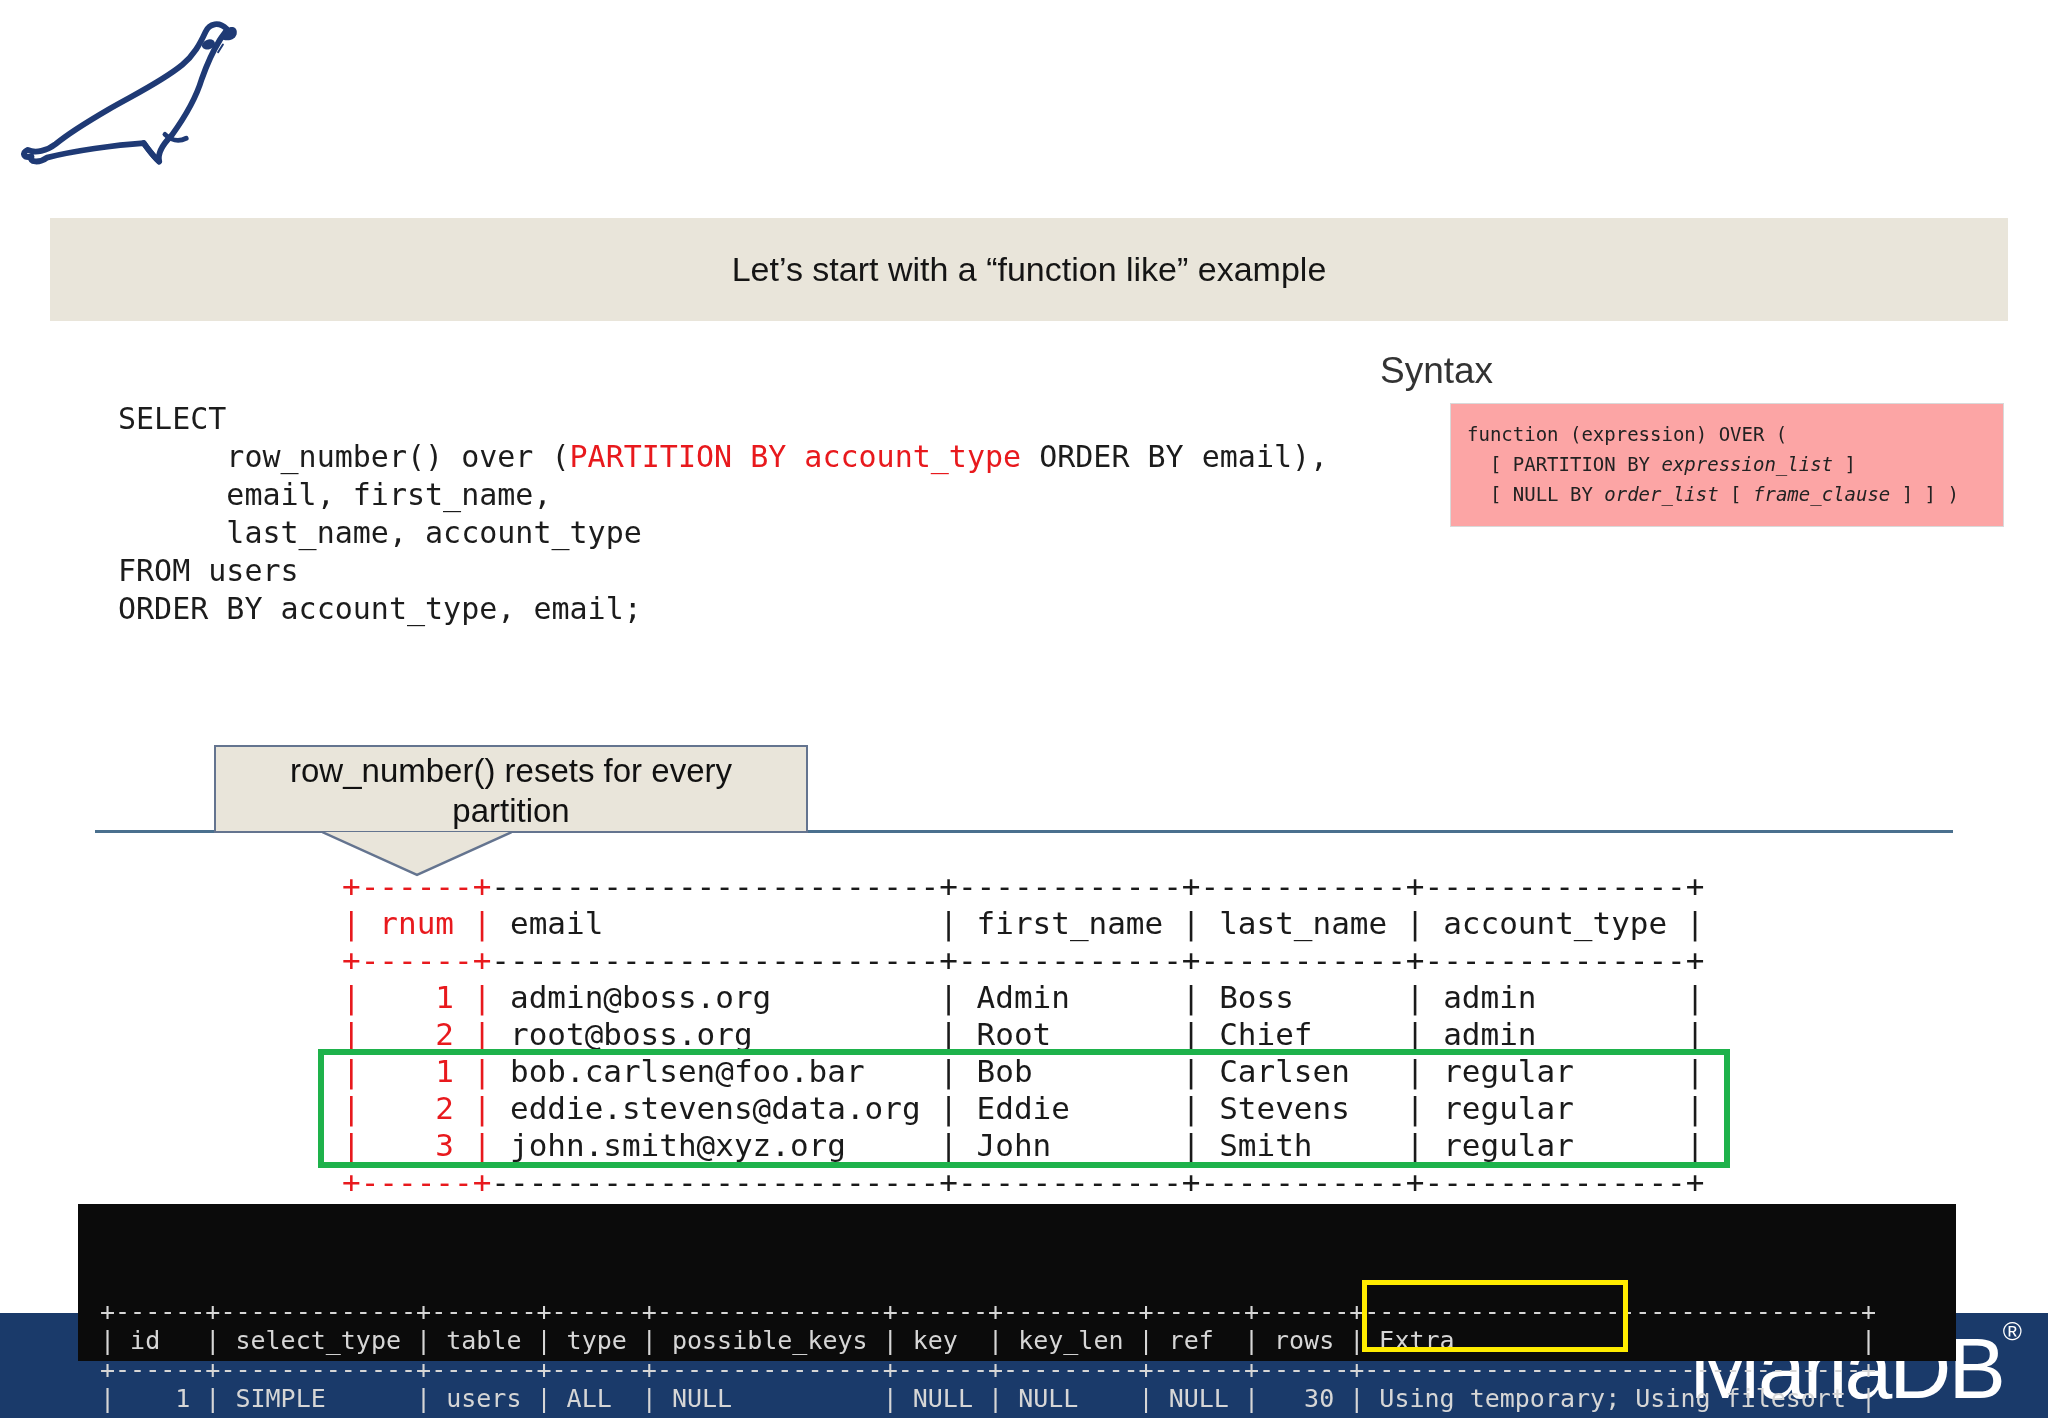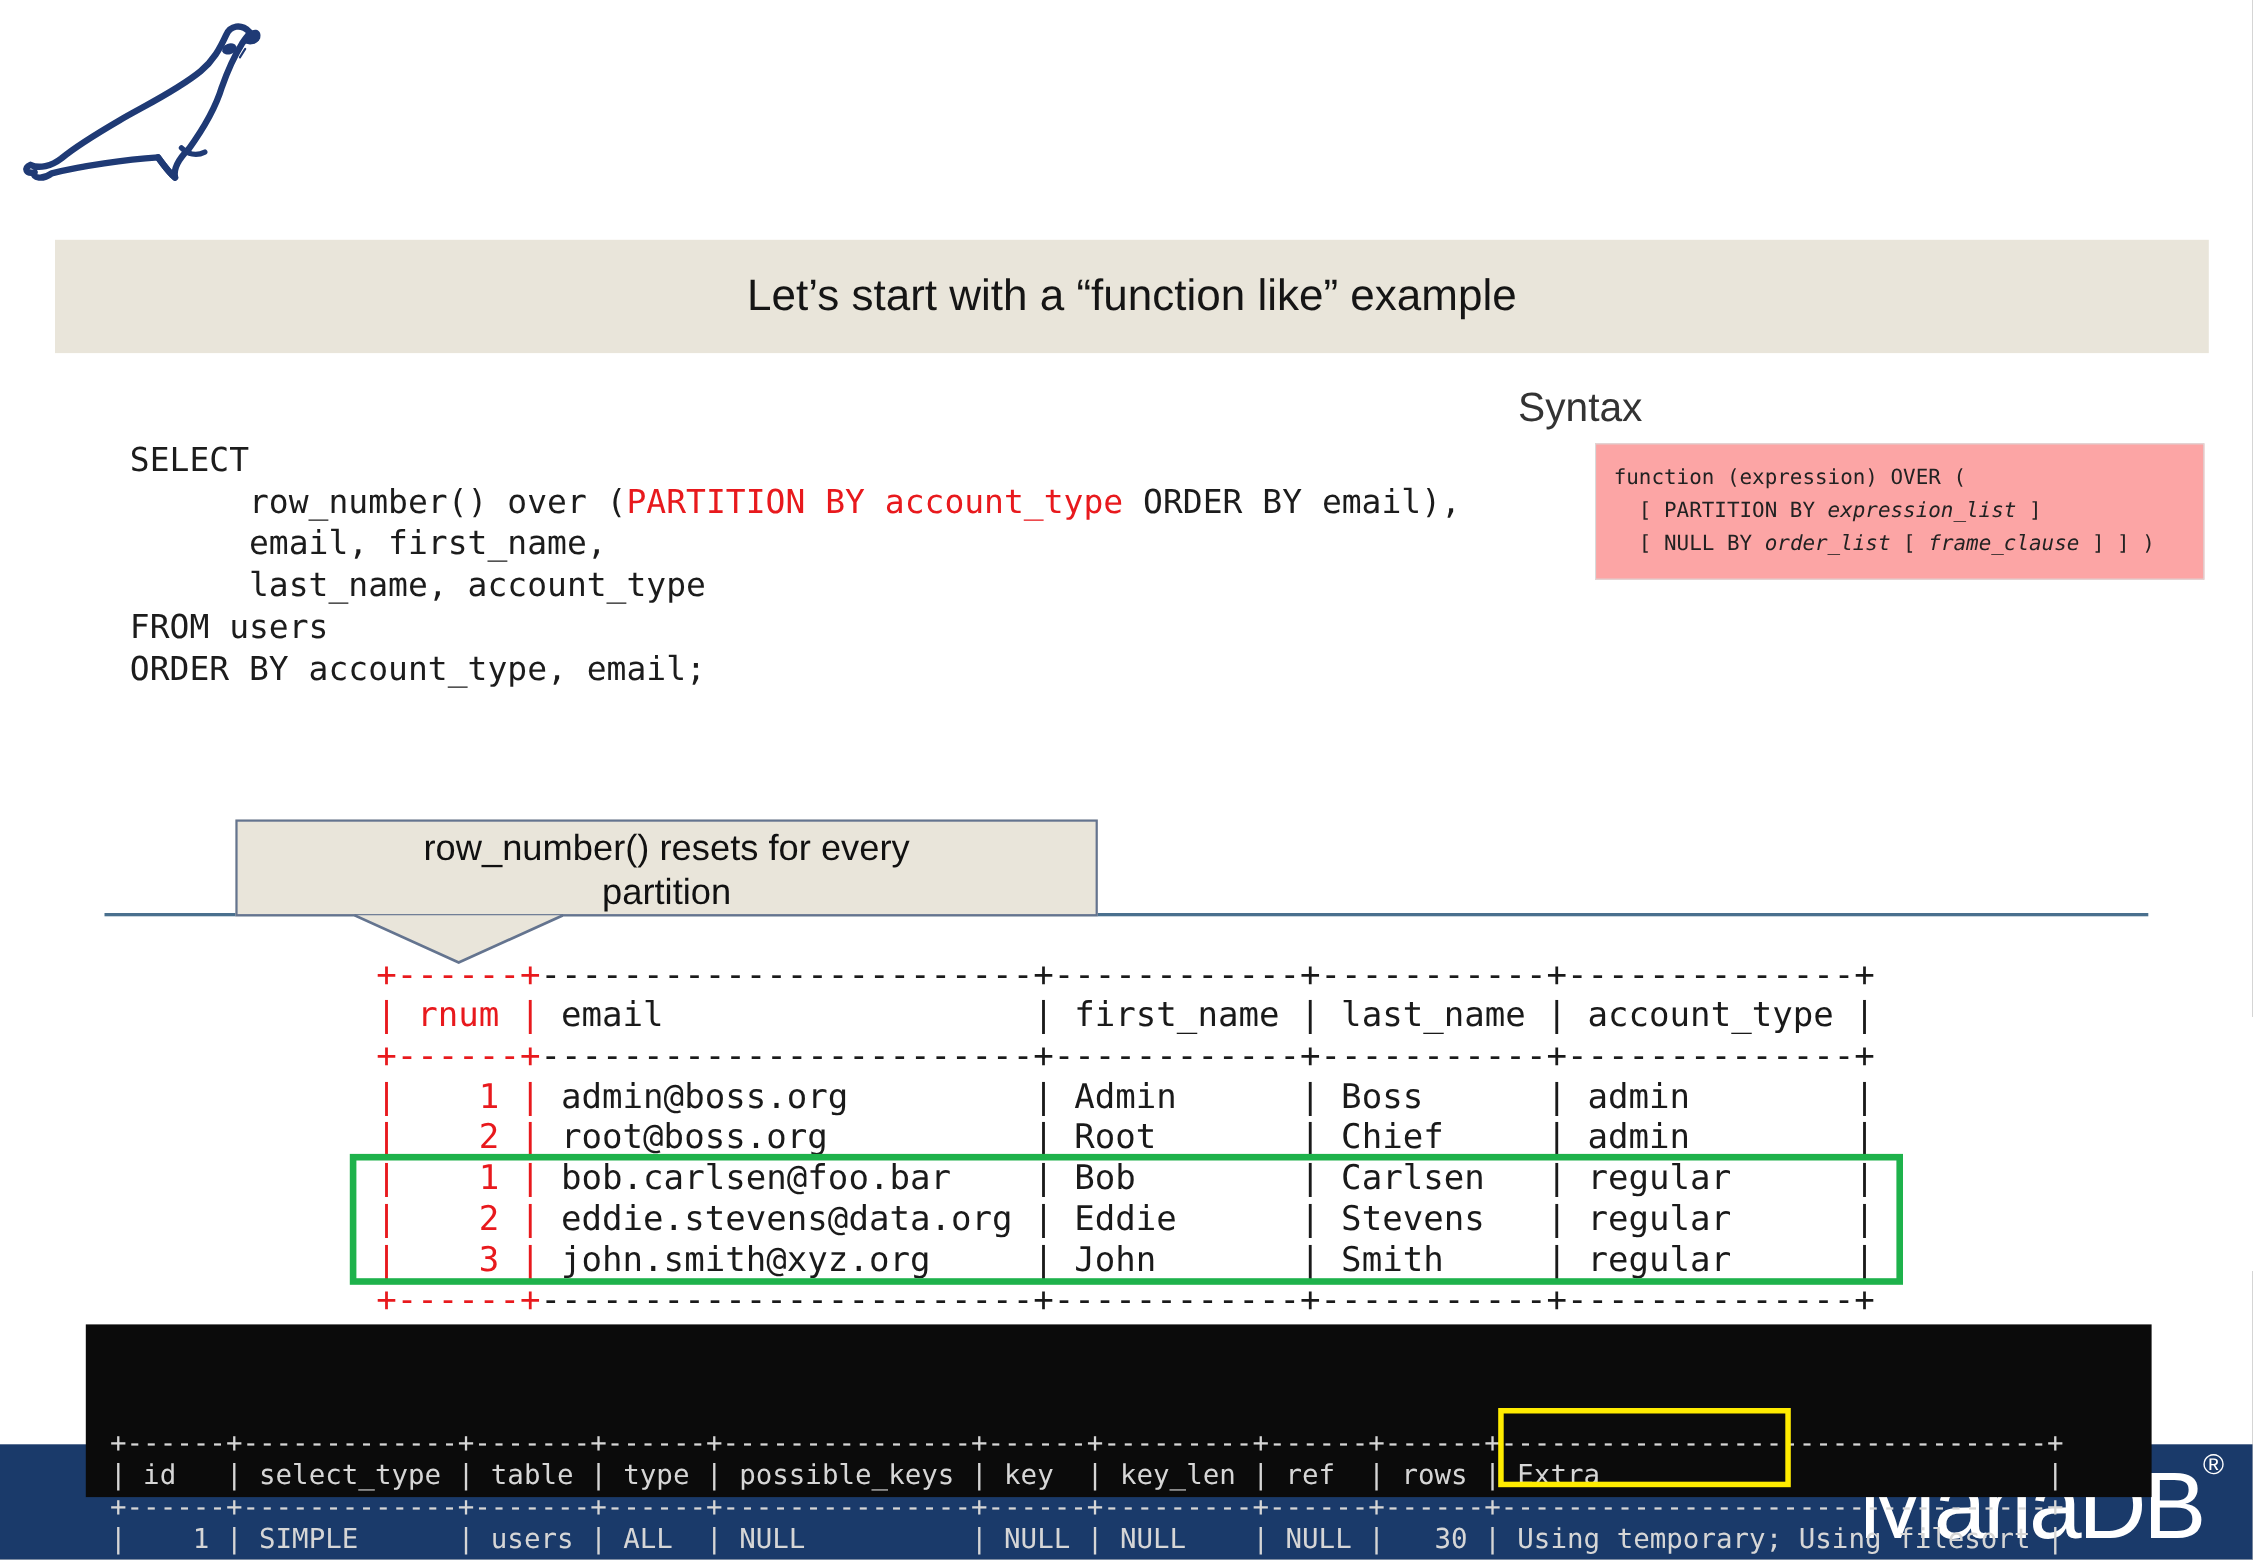--- a/index.html
+++ b/index.html
@@ -13,21 +13,21 @@
   #seal { position:absolute; left:18px; top:8px; width:232px; height:158px; }
   #page-title {
     position:absolute; left:328px; top:18px;
     font-size:94px; font-weight:bold; letter-spacing:-1px;
     color:#203d7d;
   }
   
   #banner {
     position:absolute; left:50px; top:218px; width:1958px; height:103px;
     background:#e9e5da; text-align:center; line-height:103px;
-    font-size:40px; color:#151515;
+    font-size:34px; color:#151515;
   }
   
   #sql-code {
     position:absolute; left:118px; top:400px;
     font-family:"DejaVu Sans Mono", monospace;
     font-size:30px; line-height:38px; color:#1c1c1c; white-space:pre;
   }
   .red { color:#e8191d; }
   .it  { font-style:italic; }
   
@@ -41,21 +41,21 @@
     font-family:"DejaVu Sans Mono", monospace;
     font-size:19px; line-height:30px; color:#222;
     padding:15px 16px; white-space:pre;
   }
   
   #hrule {
     position:absolute; left:95px; top:830px; width:1858px; height:3px;
     background:#4a708e;
   }
   #callout {
-    position:absolute; left:214px; top:745px; width:784px; height:88px;
+    position:absolute; left:214px; top:745px; width:594px; height:88px;
     background:#e9e5da; border:2px solid #64748f;
     text-align:center; font-size:33px; color:#111; line-height:40px;
     padding-top:4px; z-index:3;
   }
   #callout-tail { position:absolute; left:322px; top:831px; width:190px; height:48px; z-index:4; }
   
   #result-table {
     position:absolute; left:342px; top:868px;
     font-family:"DejaVu Sans Mono", monospace;
     font-size:31px; line-height:37px; color:#1a1a1a; white-space:pre;

